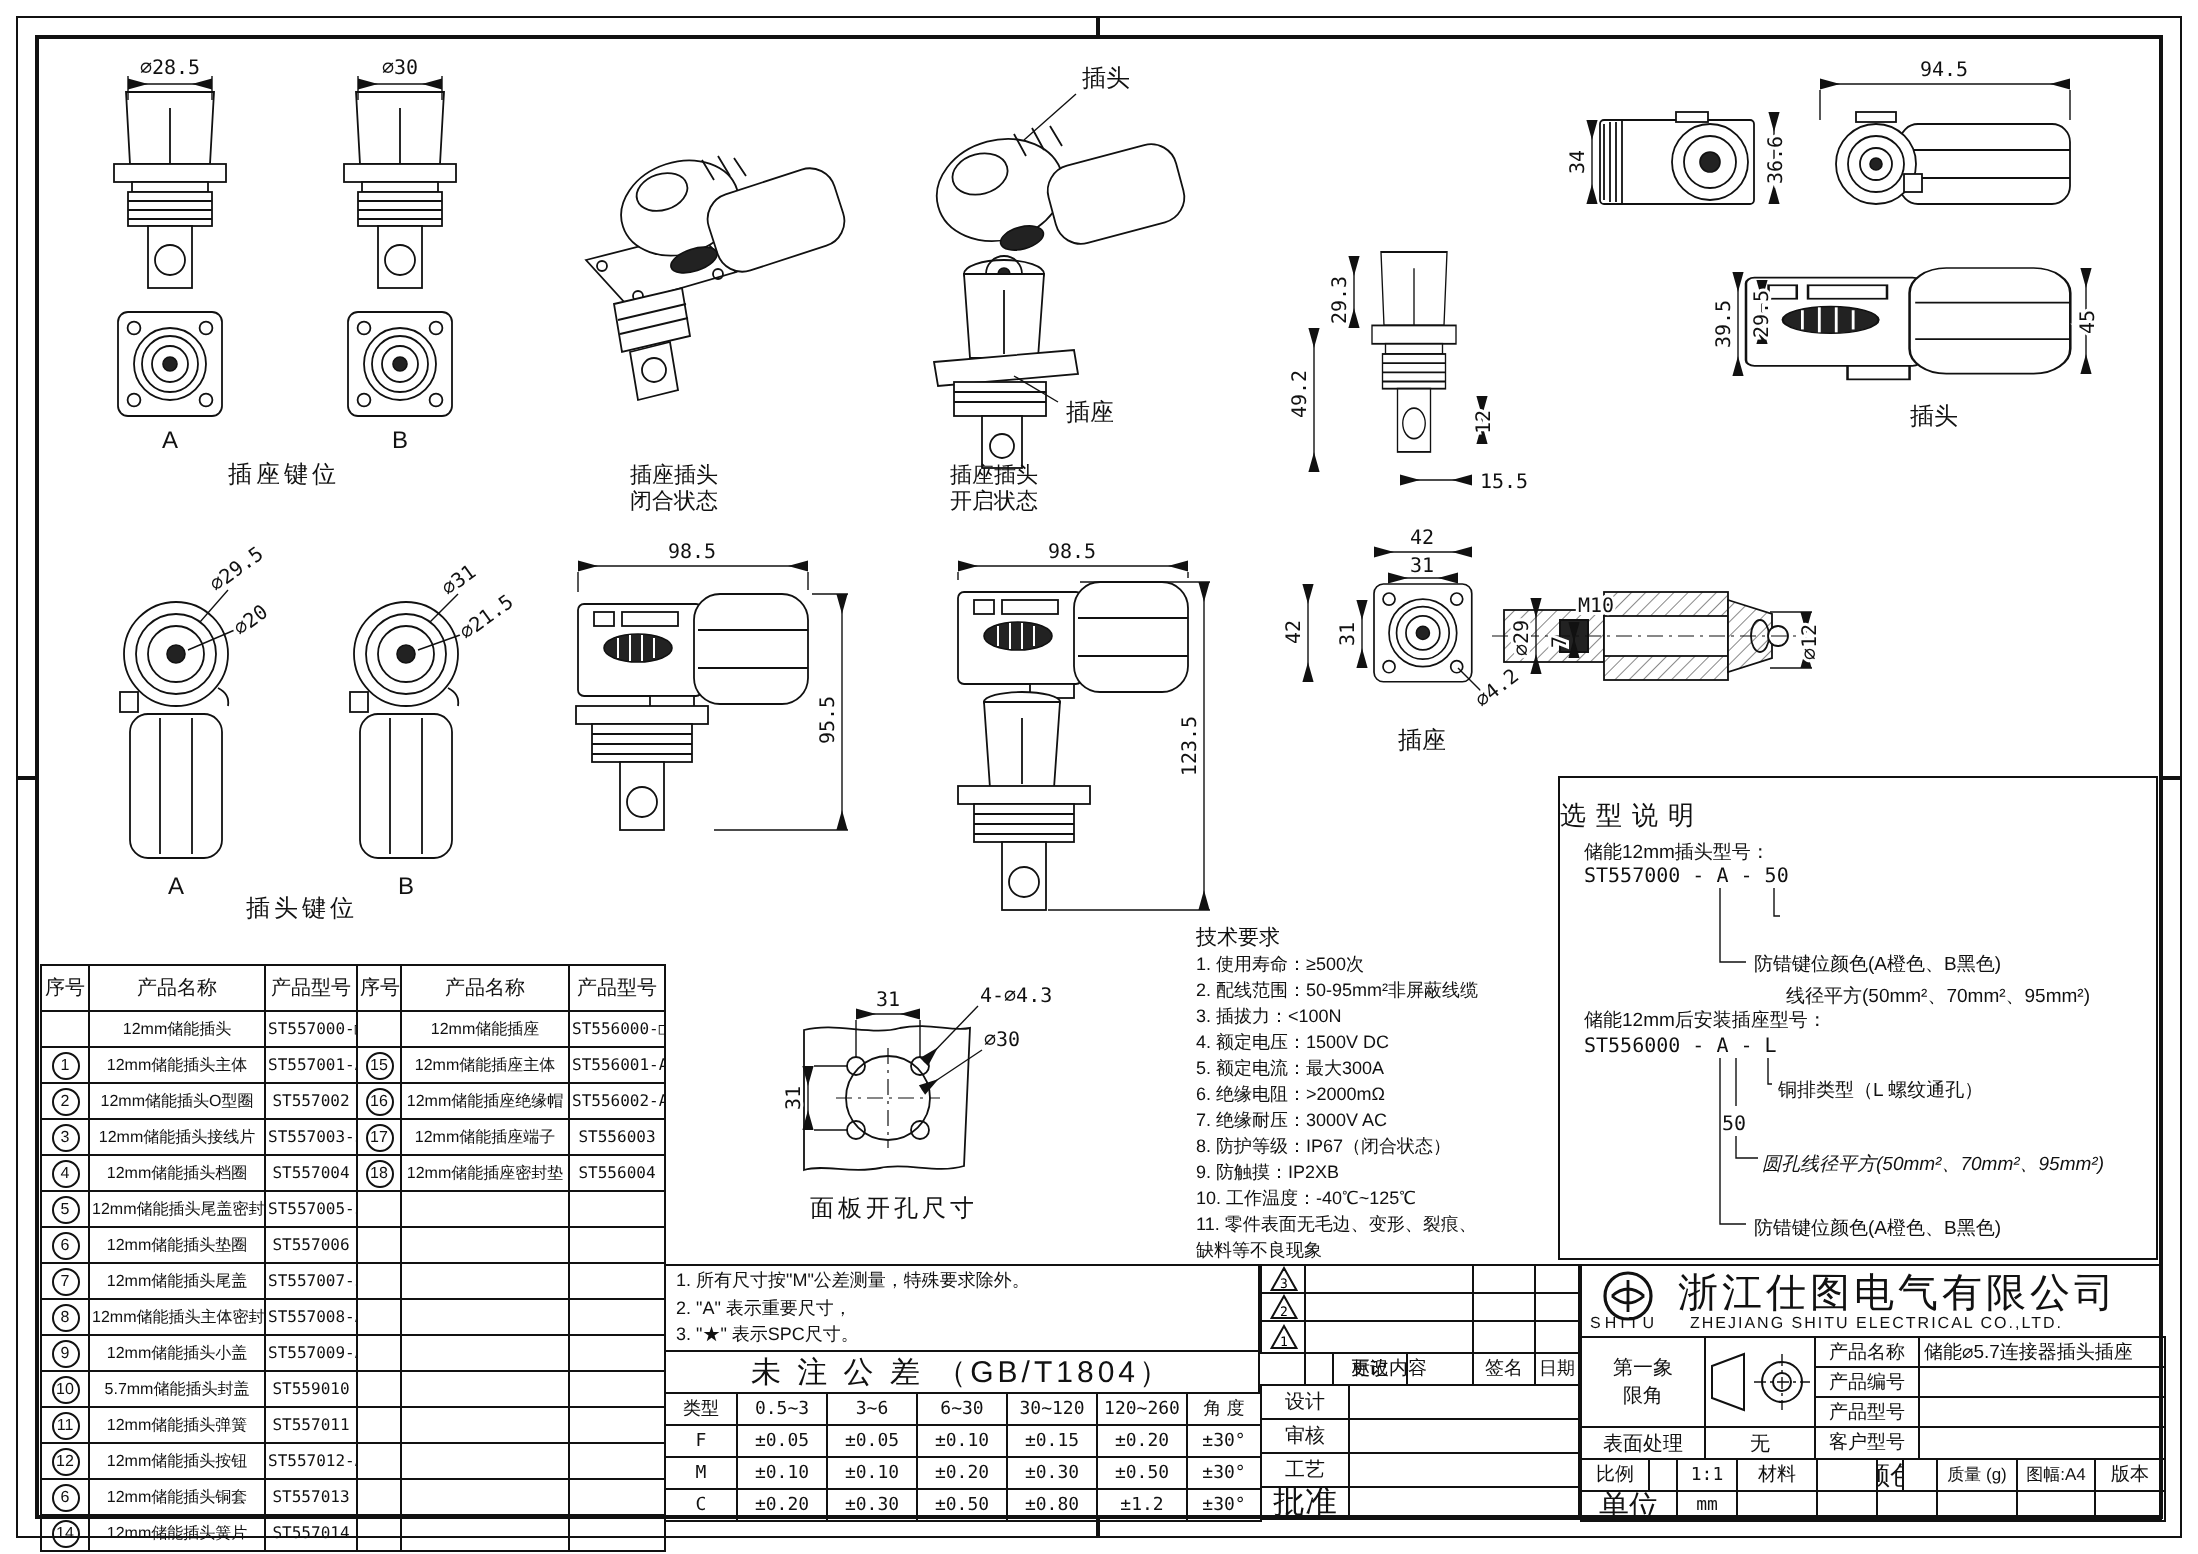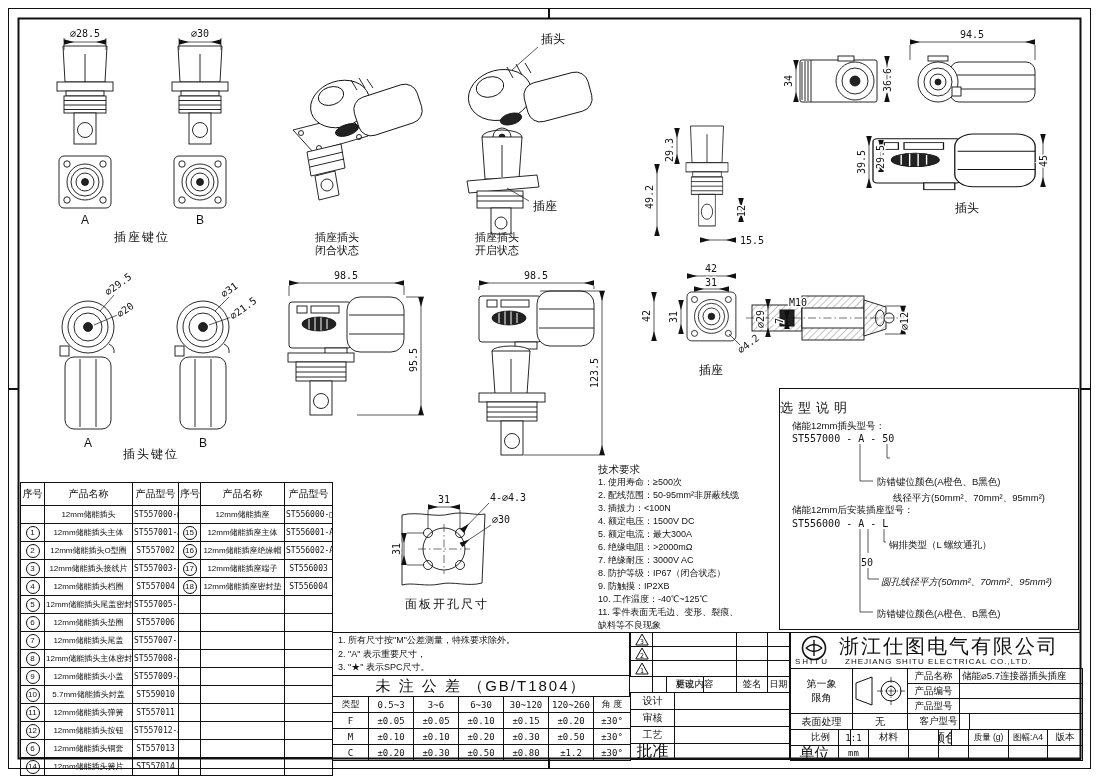--- a/index.html
+++ b/index.html
@@ -318,24 +318,24 @@
     </div>
     <div class="cell ctr" style="left:-1px;top:80px;width:63px;height:17px;font-size:10px;">表面处理</div>
     <div class="cell ctr" style="left:61px;top:80px;width:56px;height:17px;font-size:10px;">无</div>
 
     <div class="cell ctr" style="left:116px;top:35px;width:53px;height:16px;font-size:9.5px;">产品名称</div>
     <div class="cell" style="left:168px;top:35px;width:124px;height:16px;font-size:9.5px;padding:0 2px;">储能⌀5.7连接器插头插座</div>
     <div class="cell ctr" style="left:116px;top:50px;width:53px;height:16px;font-size:9.5px;">产品编号</div>
     <div class="cell" style="left:168px;top:50px;width:124px;height:16px;"></div>
     <div class="cell ctr" style="left:116px;top:65px;width:53px;height:16px;font-size:9.5px;">产品型号</div>
     <div class="cell" style="left:168px;top:65px;width:124px;height:16px;"></div>
-    <div class="cell ctr" style="left:116px;top:80px;width:63px;height:17px;font-size:9.5px;">客户型号</div>
+    <div class="cell ctr" style="left:116px;top:80px;width:53px;height:17px;font-size:9.5px;">客户型号</div>
     <div class="cell" style="left:168px;top:80px;width:124px;height:17px;"></div>
 
-    <div class="cell ctr" style="left:-1px;top:96px;width:61px;height:17px;font-size:9.5px;">比例</div>
+    <div class="cell ctr" style="left:-1px;top:96px;width:35px;height:17px;font-size:9.5px;">比例</div>
     <div class="cell ctr" style="left:47px;top:96px;width:31px;height:17px;font-size:9px;font-family:'DejaVu Sans Mono',monospace;">1:1</div>
     <div class="cell ctr" style="left:77px;top:96px;width:41px;height:17px;font-size:9.5px;">材料</div>
     <div class="cell" style="left:117px;top:96px;width:31px;height:17px;"></div>
     <div class="cell ctr" style="left:147px;top:96px;width:14px;height:17px;font-size:13px;">颜色</div>
     <div class="cell ctr" style="left:177px;top:96px;width:41px;height:17px;font-size:8.5px;">质量 (g)</div>
     <div class="cell ctr" style="left:217px;top:96px;width:40px;height:17px;font-size:8.5px;">图幅:A4</div>
     <div class="cell ctr" style="left:256px;top:96px;width:36px;height:17px;font-size:9.5px;">版本</div>
 
     <div class="cell ctr" style="left:-1px;top:112px;width:49px;height:16px;font-size:15px;">单位</div>
     <div class="cell ctr" style="left:47px;top:112px;width:31px;height:16px;font-size:9px;font-family:'DejaVu Sans Mono',monospace;">mm</div>

